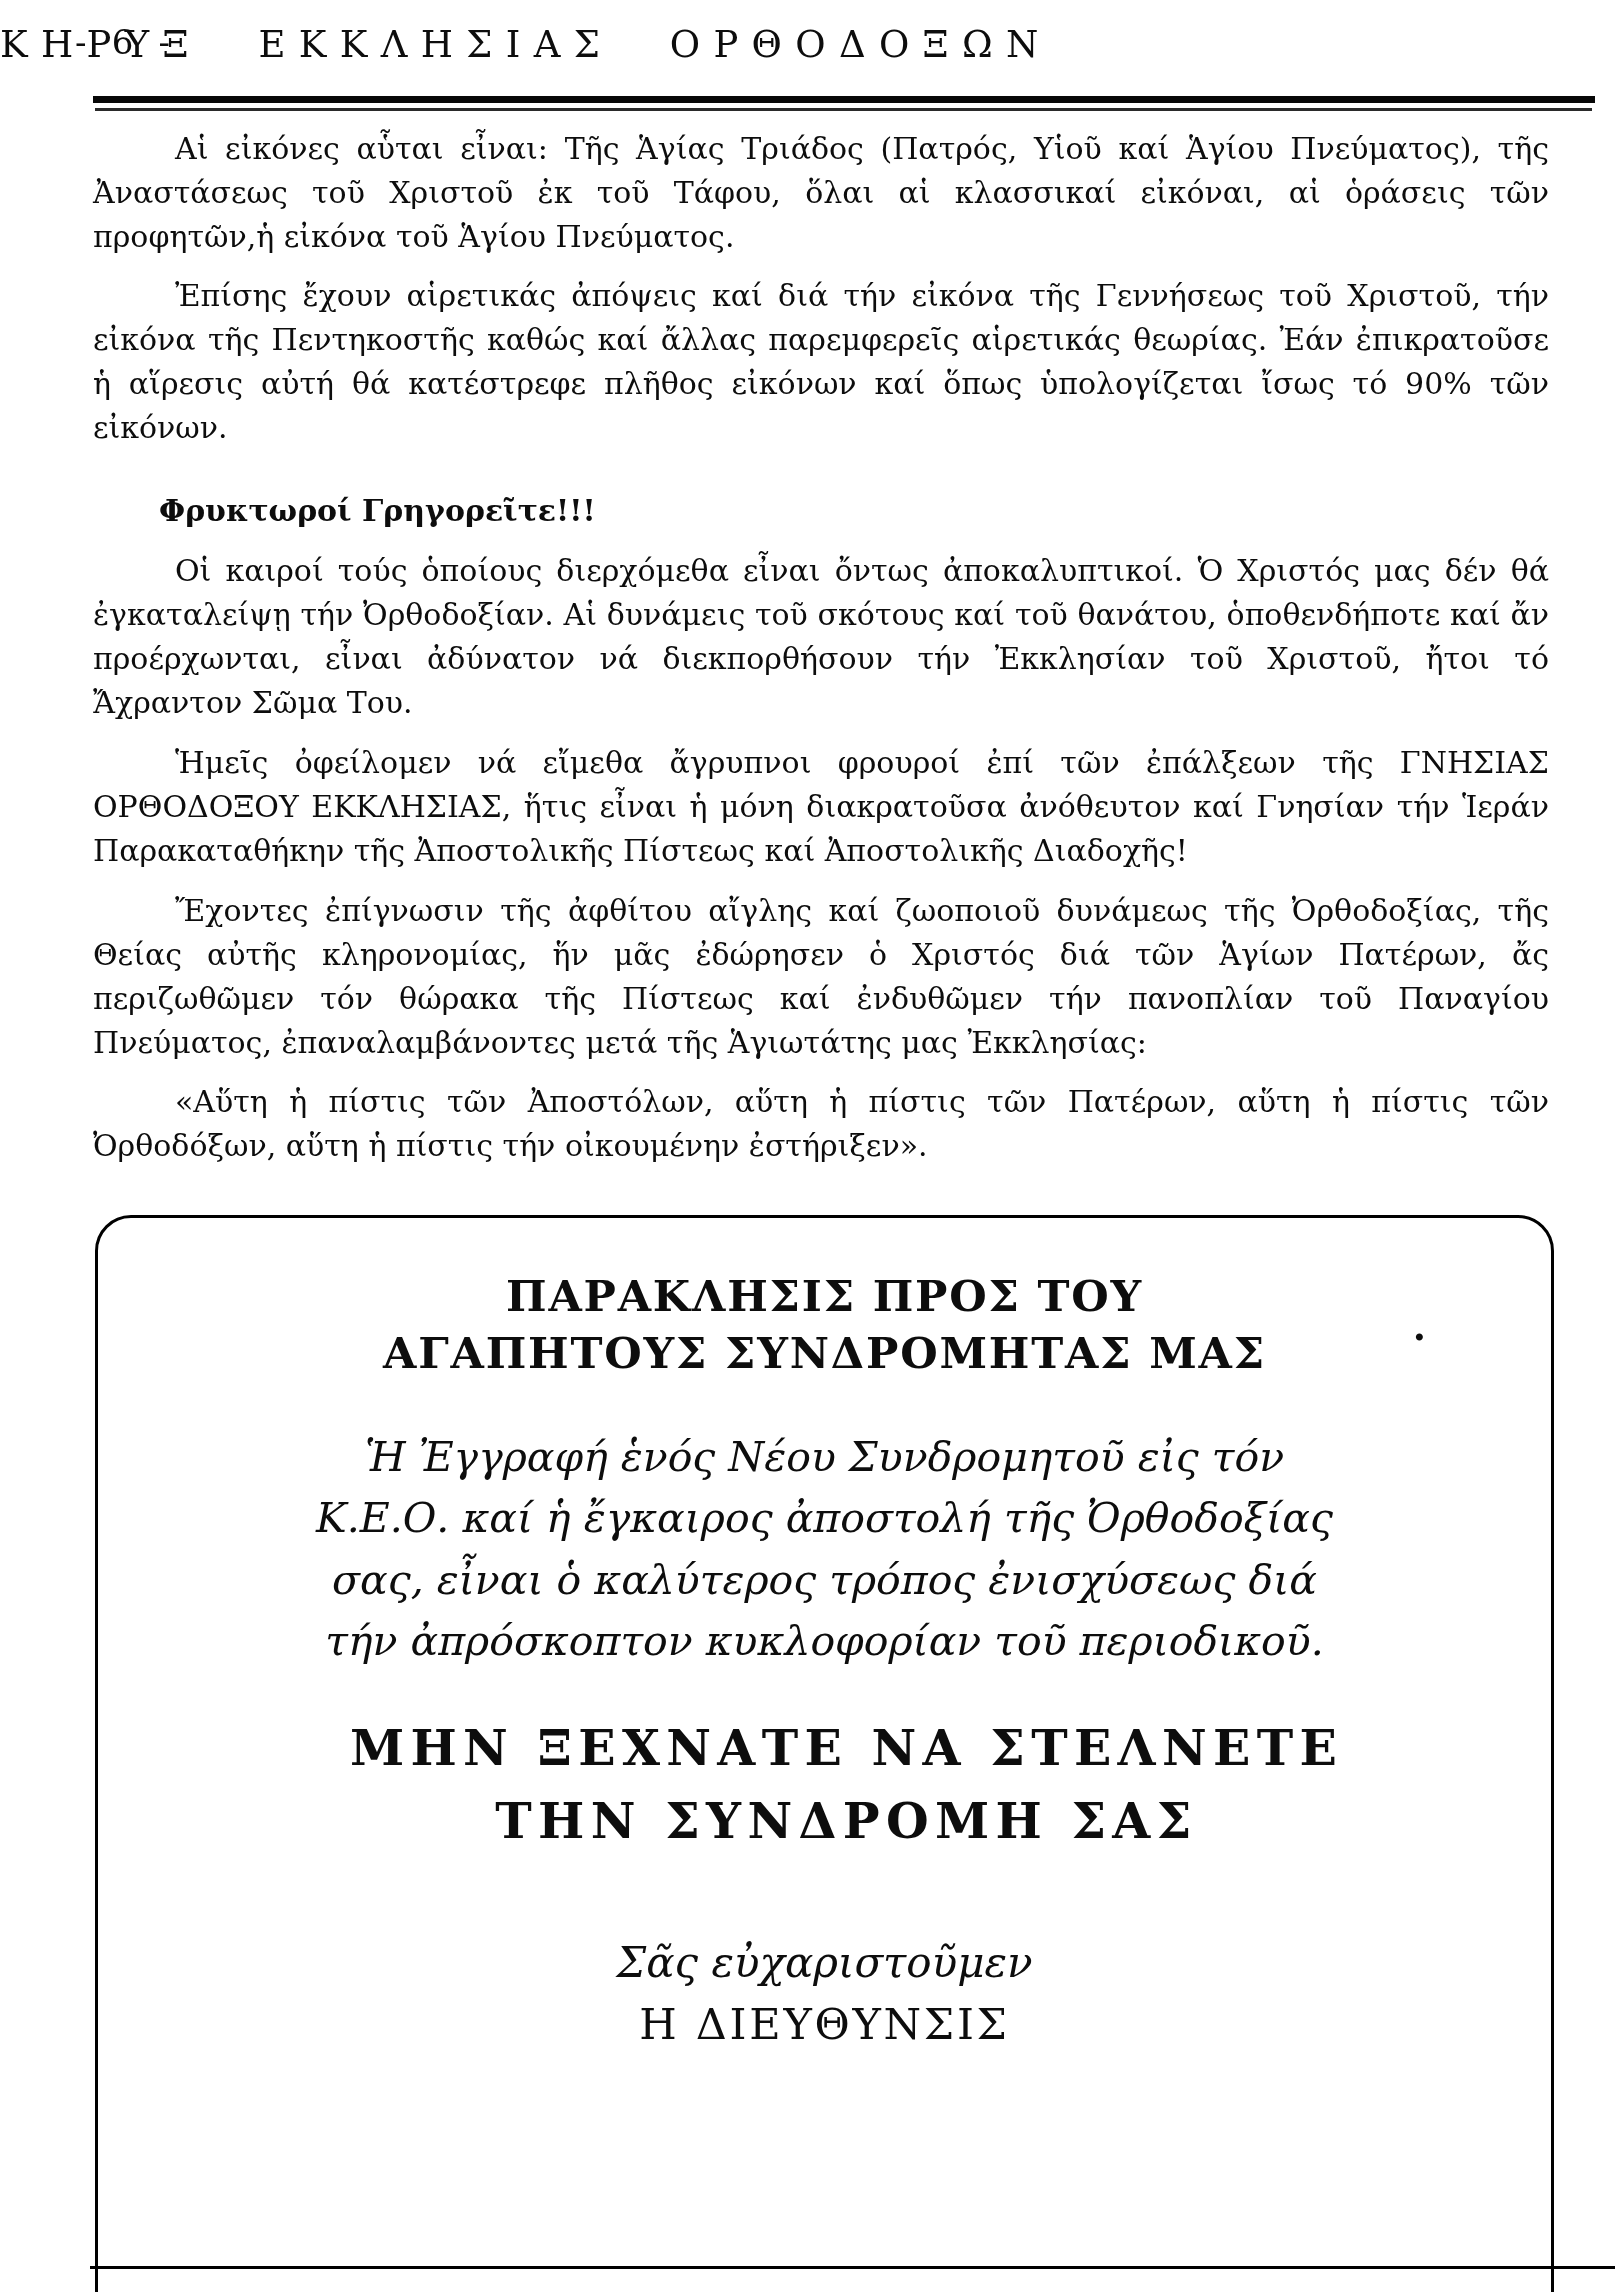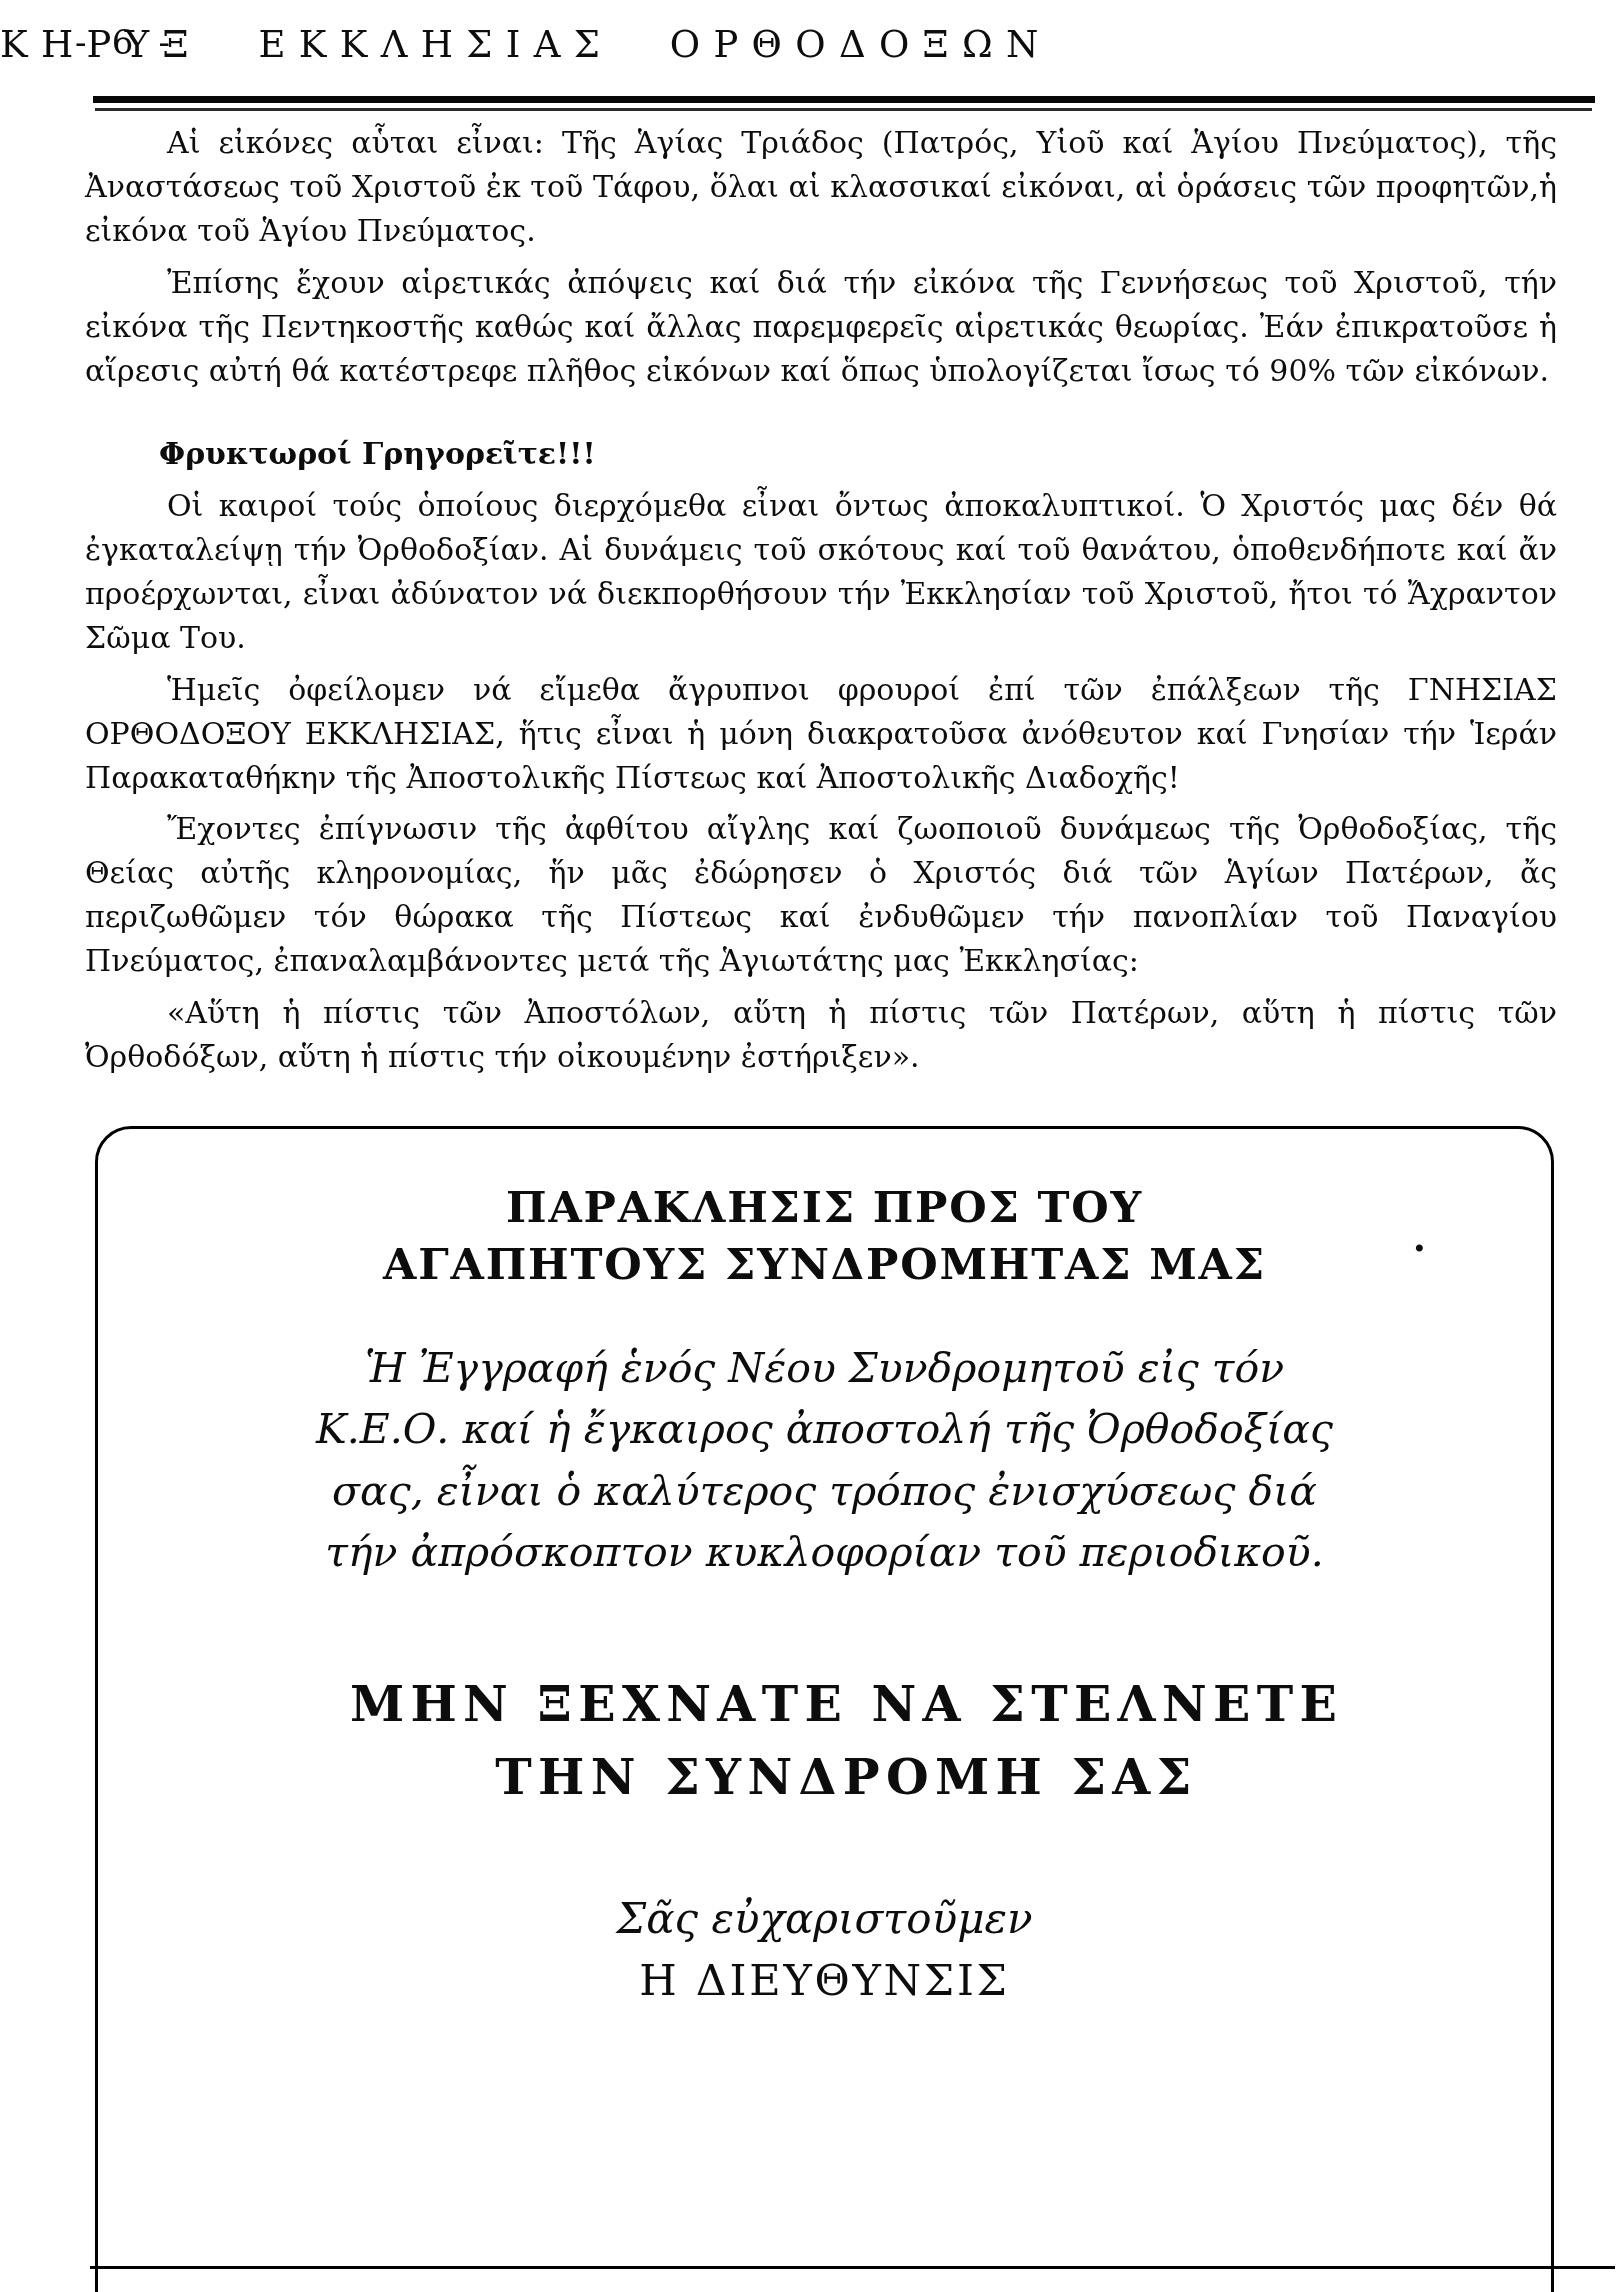--- a/index.html
+++ b/index.html
@@ -24,21 +24,21 @@
     letter-spacing:0.36em;
     word-spacing:0.85em;
     white-space:nowrap;
   }
   .rule-thick { margin:14.3px 27px 0 93px; height:7.2px; background:#070707; }
   .rule-thin  { margin:4.5px 30px 0 95px; height:2.7px; background:#2a2a2a; }
 
   
   .body-text { margin:10.7px 57px 0 77px; }
   p.para {
-    margin:8px;
+    margin:16px;
     font-size:30px;
     line-height:1.465;
     text-align:justify;
     text-indent:82px;
   }
   p.section-heading {
     margin:39px 0 0 0;
     font-size:30px;
     line-height:1.465;
     font-weight:bold;
@@ -67,21 +67,21 @@
     position:absolute; top:86px; right:125px;
     font-size:38px; font-weight:bold;
   }
   .notice-body {
     margin-top:45px;
     font-size:41px;
     font-style:italic;
     line-height:1.5;
   }
   .notice-reminder {
-    margin-top:84px;
+    margin-top:39px;
     font-size:49px;
     font-weight:bold;
     letter-spacing:6.3px;
     line-height:1.5;
     padding-left:44px;
   }
   .notice-thanks {
     margin-top:79px;
     font-size:42px;
     font-style:italic;

